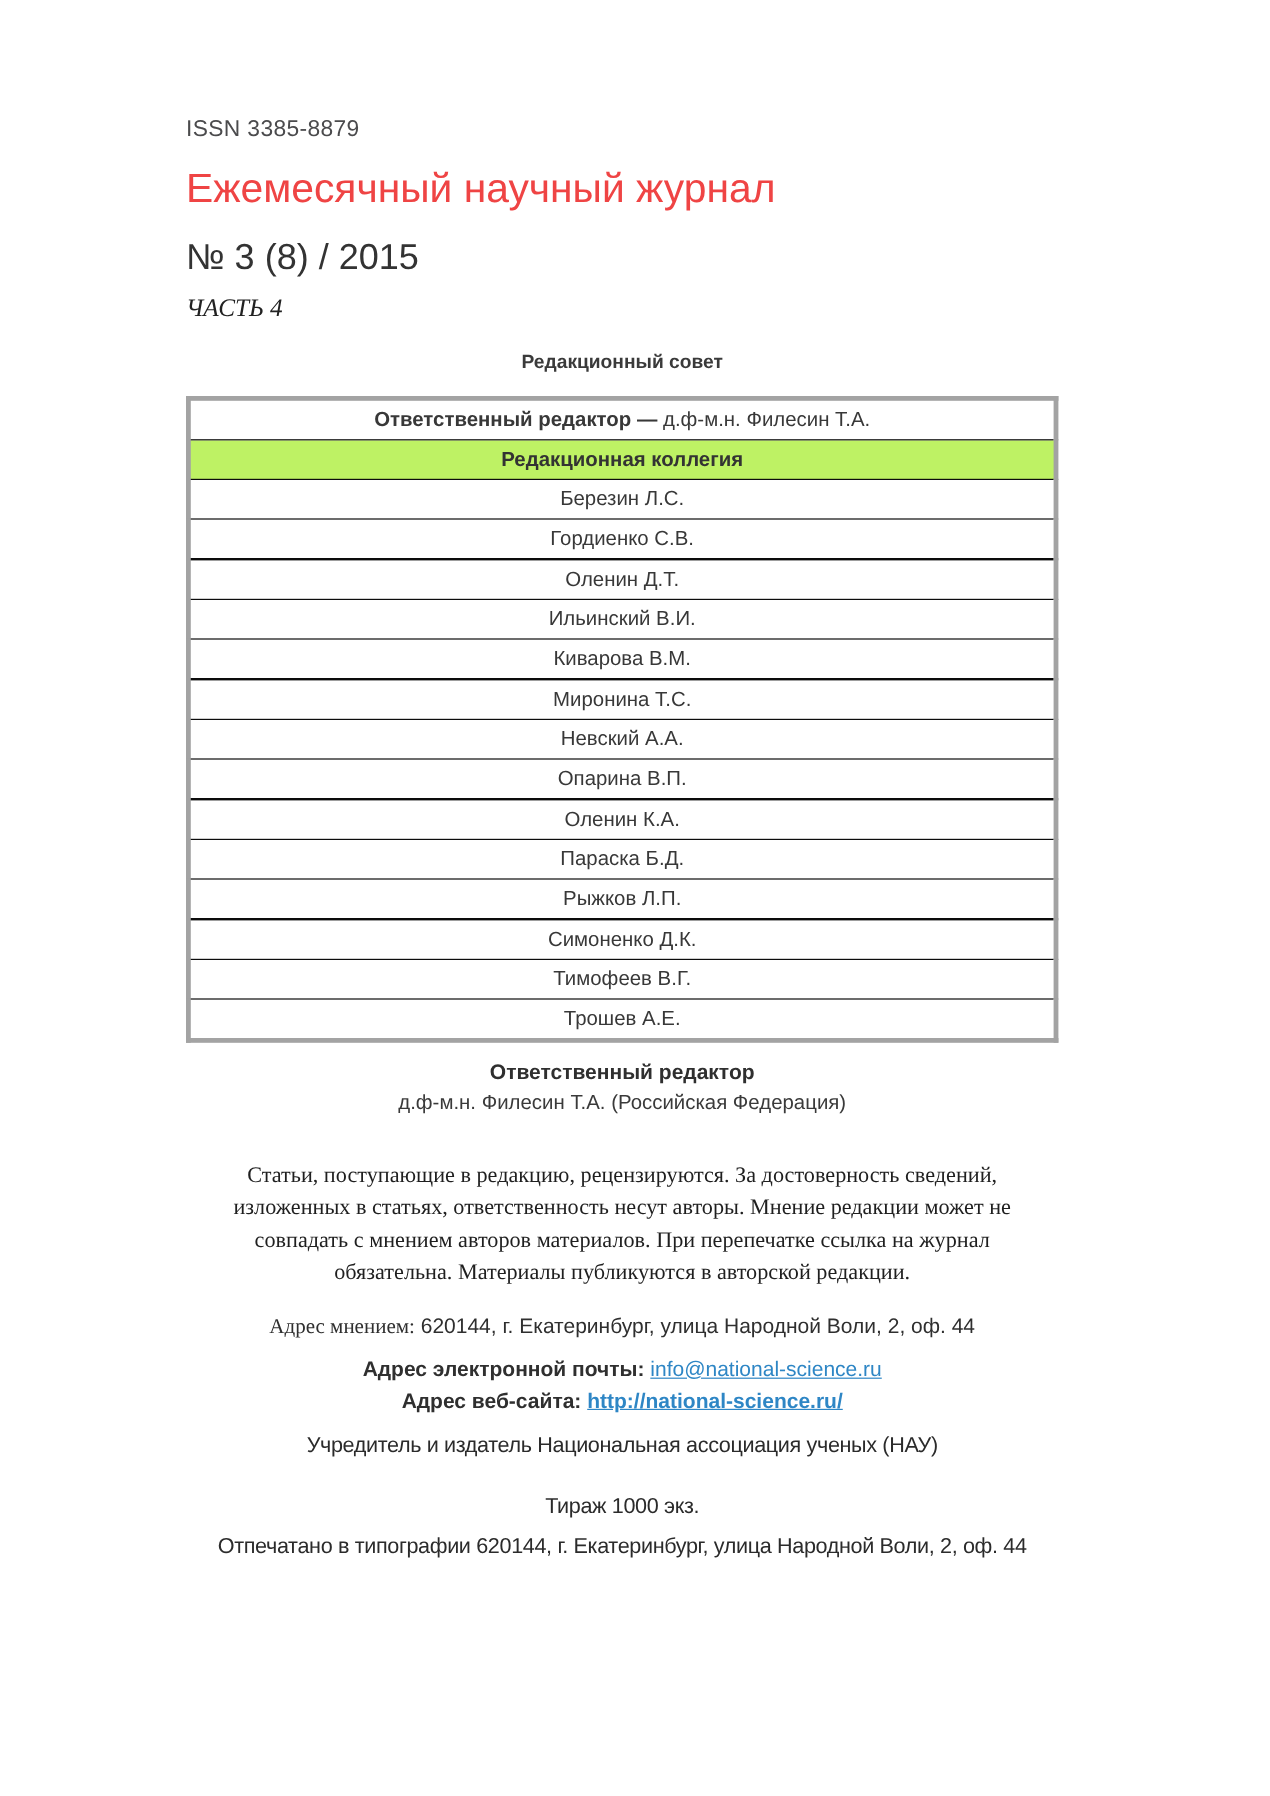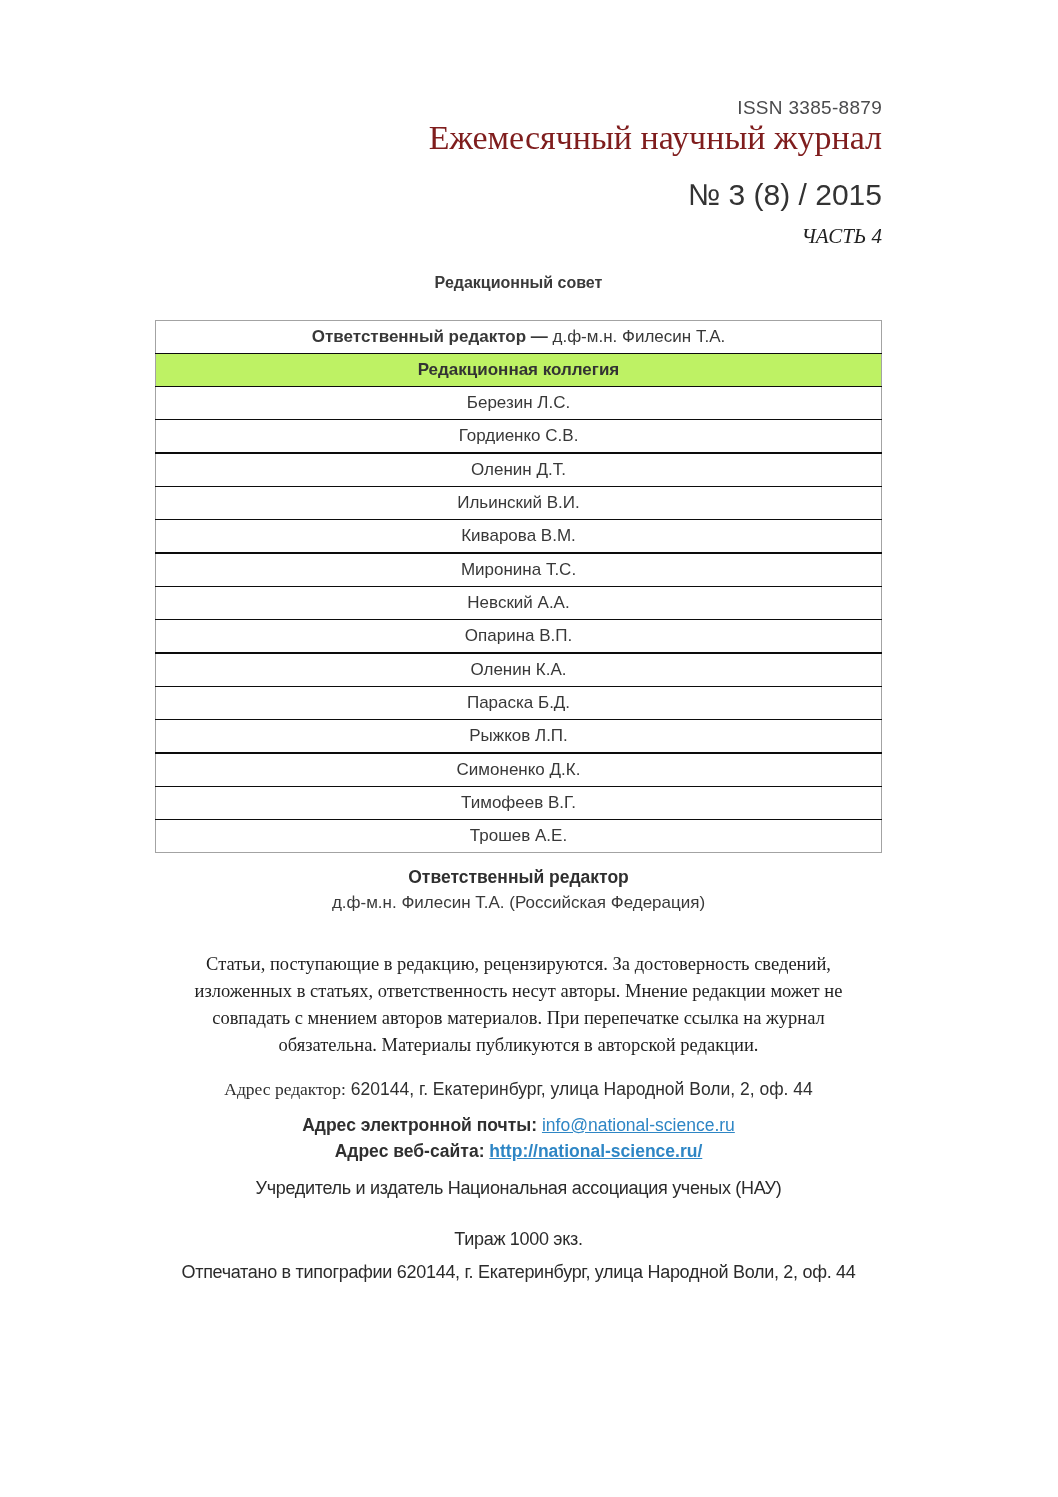--- a/index.html
+++ b/index.html
@@ -4,31 +4,31 @@
 <style>
   html,body{margin:0;padding:0;background:#fff;}
   .page{
     width:1058px;height:1497px;background:#ffffff;overflow:hidden;
     font-family:"Liberation Sans",sans-serif;color:#333;
     position:relative;box-sizing:border-box;
   }
   .content{margin-left:155px;width:727px;}
 
   
-  .masthead{text-align:right;}
+  .masthead{text-align:left;}
   .issn{padding-top:97px;font-size:19px;color:#4b4b4d;letter-spacing:.3px;}
   .assoc{margin-top:31px;font-size:18px;color:#3a3a3a;letter-spacing:.2px;}
-  .journal-title{font-size:34px;color:#7f1d1d;font-family:Liberation Serif, serif;}
+  .journal-title{margin-top:19px;font-size:34px;color:#ef4444;}
   .issue-number{margin-top:21px;font-size:30px;color:#333;}
   .part{margin-top:12px;font-size:21px;color:#222;
         font-family:"Liberation Serif",serif;font-style:italic;}
 
   
   .board-title{margin-top:25px;text-align:center;font-size:16px;font-weight:bold;color:#3a3a3a;}
-  table.board{width:100%;border-collapse:collapse;border:1px solid #a3a3a3;margin-top:28px;}
+  table.board{width:100%;border-collapse:collapse;border:4px solid #a3a3a3;margin-top:18px;}
   table.board td{
     height:32px;text-align:center;vertical-align:middle;
     font-size:17px;color:#383838;border-bottom:1px solid #0c0c0c;padding:0 6px;
   }
   table.board tr.thick td{border-bottom-width:2px;}
   table.board tr.college-header td{background:#bef264;font-weight:bold;color:#333;}
   table.board tr.last td{border-bottom:none;}
   table.board .role{font-weight:bold;}
 
   
@@ -122,21 +122,21 @@
           </tr>
         </tbody>
     </table>
 
     <div class="resp-title">Ответственный редактор</div>
     <div class="resp-name">д.ф-м.н. Филесин Т.А. (Российская Федерация)</div>
 
     <div class="notice">Статьи, поступающие в редакцию, рецензируются. За достоверность сведений, изложенных в статьях, ответственность несут авторы. Мнение редакции может не совпадать с мнением авторов материалов. При перепечатке ссылка на журнал обязательна. Материалы публикуются в авторской редакции.</div>
 
     <div class="addr">
-      <span class="serif-label">Адрес редактор:</span>
+      <span class="serif-label">Адрес мнением:</span>
       <span>620144, г. Екатеринбург, улица Народной Воли, 2, оф. 44</span>
     </div>
 
     <div class="email-line">
       <span class="bold">Адрес электронной почты:</span>
       <a class="link" href="#" style="color: rgb(46, 134, 197);">info@national-science.ru</a>
     </div>
 
     <div class="site-line">
       <span class="bold">Адрес веб-сайта:</span>

